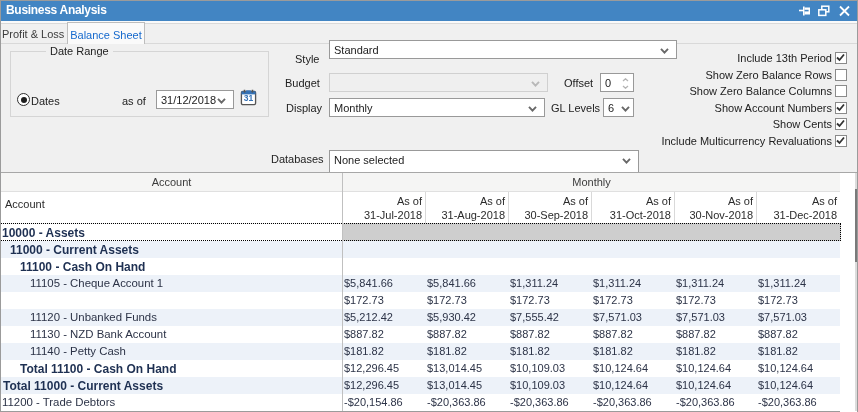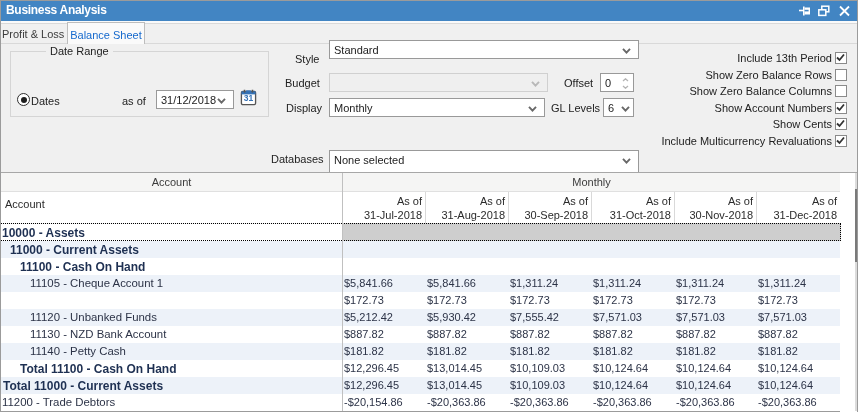--- a/index.html
+++ b/index.html
@@ -85,21 +85,21 @@
 <svg class="abs" style="left:240px;top:88.5px" width="17" height="17" viewBox="0 0 18 18">
   <rect x="1.5" y="2.5" width="15" height="14" rx="1.5" fill="#fff" stroke="#555" stroke-width="1.4"></rect>
   <rect x="1.5" y="2.5" width="15" height="3.2" fill="#3572b5"></rect>
   <rect x="4" y="0.8" width="1.6" height="3" fill="#555"></rect>
   <rect x="12.4" y="0.8" width="1.6" height="3" fill="#555"></rect>
   <rect x="6.5" y="1.4" width="5" height="2" fill="#3572b5"></rect>
   <text x="9" y="13.2" font-size="9" font-weight="bold" fill="#3572b5" text-anchor="middle" font-family="Liberation Sans">31</text>
 </svg>
 
 <div class="abs lbl" style="left:295px;top:53px">Style</div>
-<div class="abs combo" style="left:329px;top:40px;width:310px;height:19px">Standard
+<div class="abs combo" style="left:329px;top:40px;width:348px;height:19px">Standard
   <span class="chev">
       <svg width="9" height="6" viewBox="0 0 9 6">
         <path d="M1 0.8 L4.5 4.6 L8 0.8" stroke="#686868" stroke-width="1.9" fill="none"></path>
       </svg>
     </span>
 </div>
 <div class="abs lbl" style="left:285px;top:77px">Budget</div>
 <div class="abs combo combo-dis" style="left:329px;top:73px;width:219px;height:19px">&nbsp;
   <span class="chev">
       <svg width="9" height="6" viewBox="0 0 9 6">

